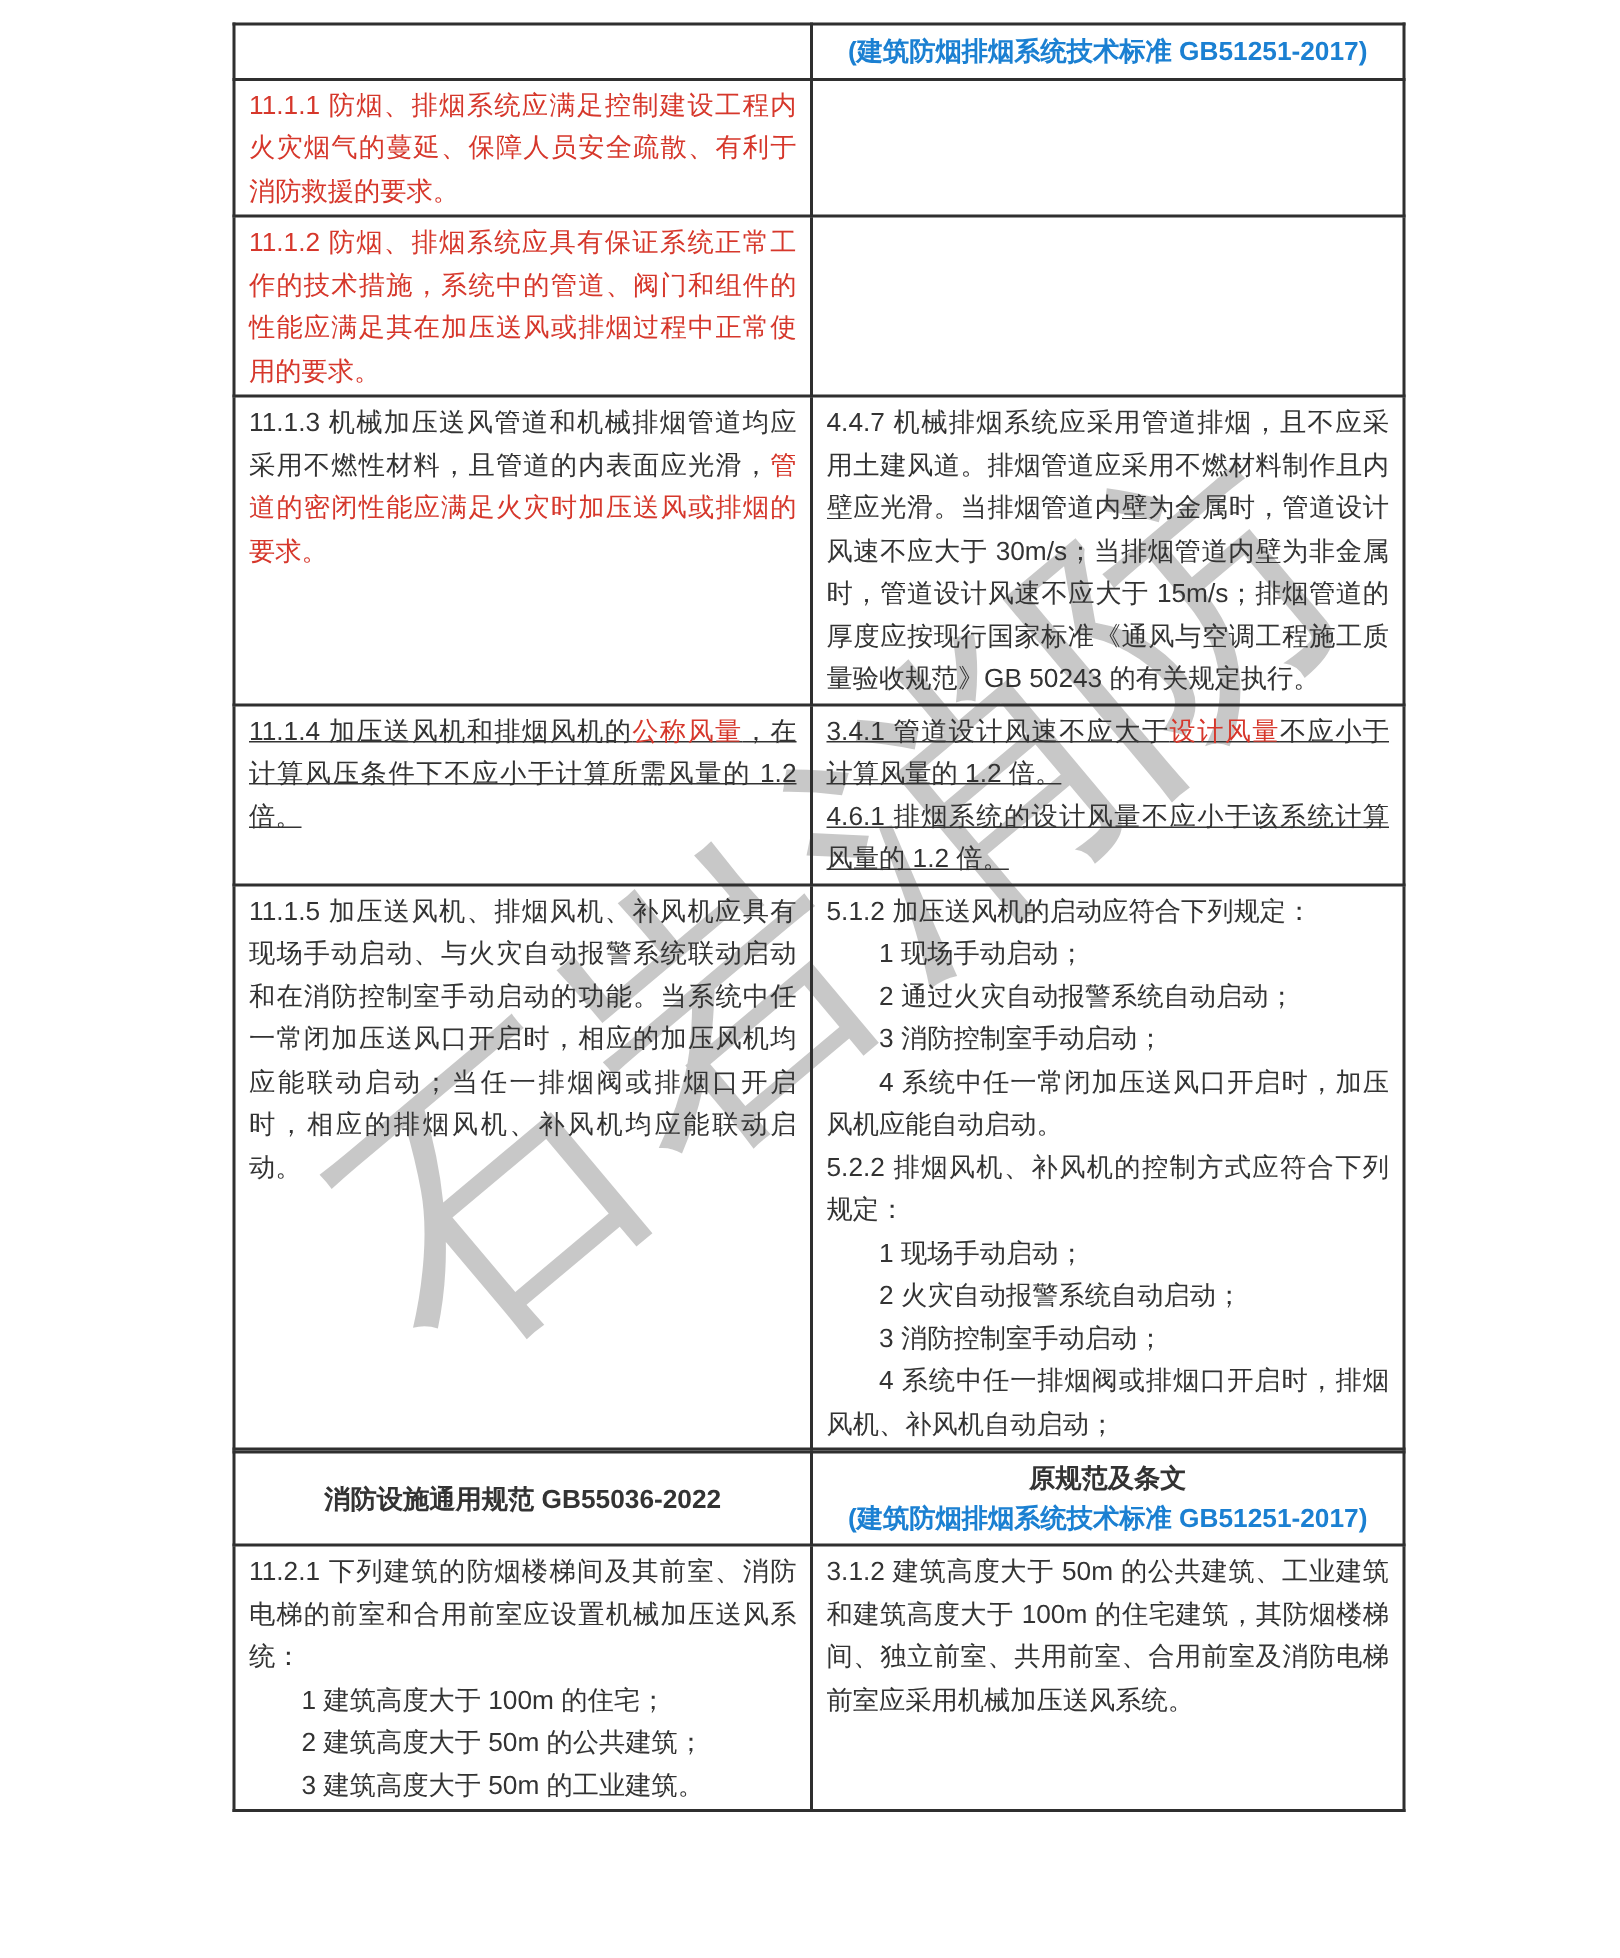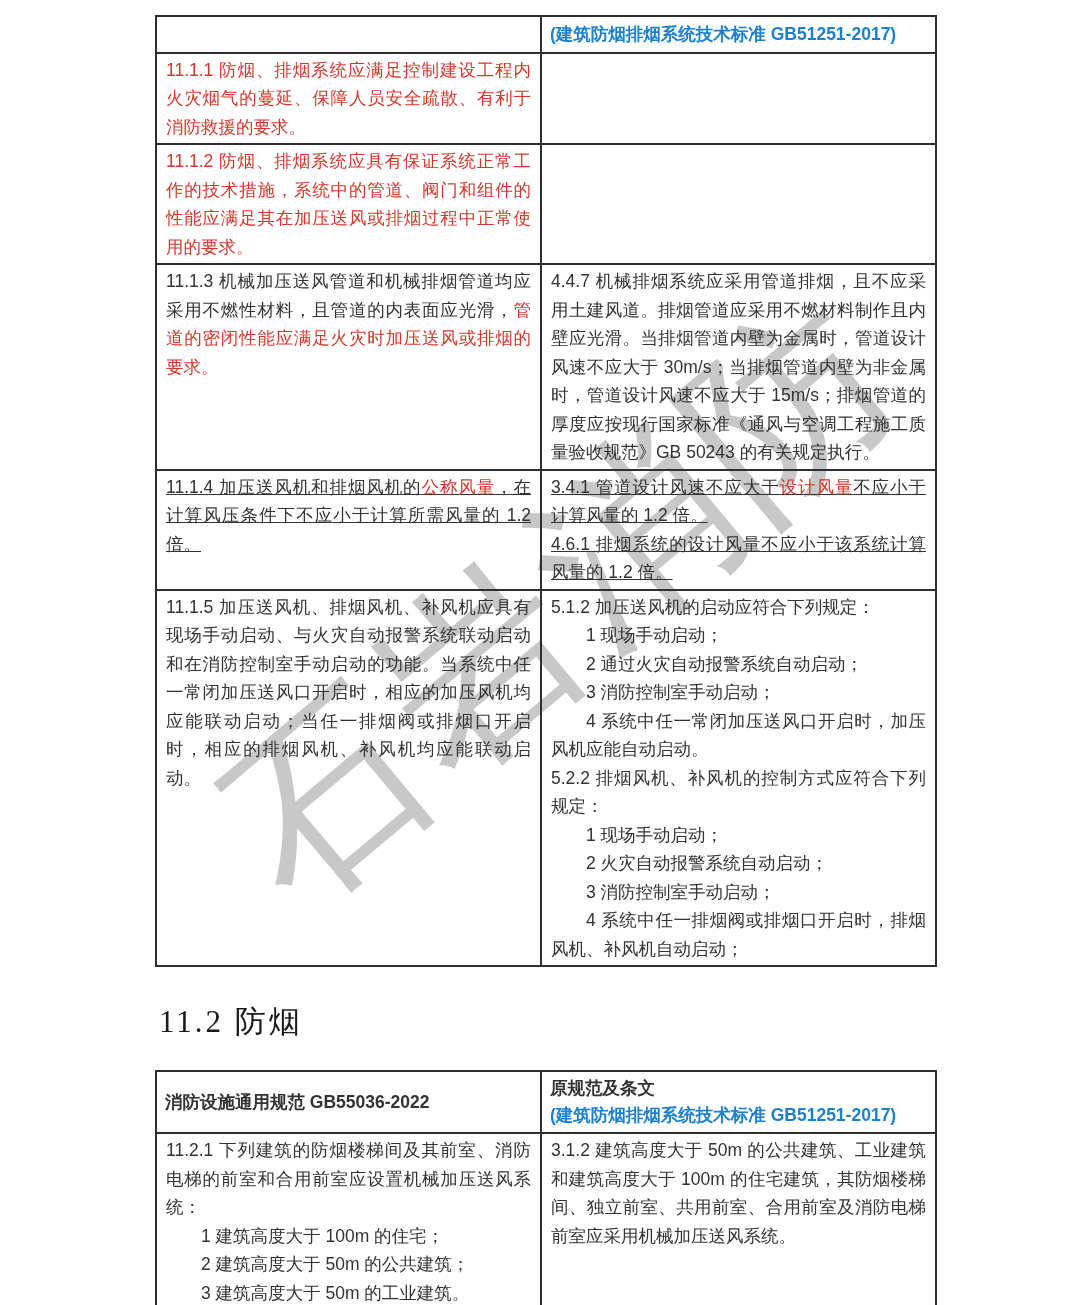--- a/index.html
+++ b/index.html
@@ -16,21 +16,21 @@
     z-index:0;pointer-events:none;user-select:none;
   }
   .content{position:relative;z-index:1;margin-left:155px;width:780px;padding-top:15px;}
   table{border-collapse:collapse;width:780px;table-layout:fixed;background:transparent;}
   col.c-left{width:385px;}
   col.c-right{width:395px;}
   th,td{
     border:2px solid #2f2f2f;vertical-align:top;padding:2px 9px;
     font-size:17.5px;line-height:28.5px;text-align:justify;word-break:break-word;
   }
-  thead th{font-weight:bold;vertical-align:middle;padding:3px 8px;}
+  thead th{text-align:center;font-weight:bold;vertical-align:middle;padding:3px 8px;}
   #t1 thead tr{height:30px;}
   #t1 tbody tr:nth-child(1){height:86px;margin-left:28px;}
   #t1 tbody tr:nth-child(2){height:89px;margin-left:48px;}
   #t1 tbody tr:nth-child(3){height:198px;}
   #t1 tbody tr:nth-child(4){height:112px;text-decoration:underline;}
   #t1 tbody tr:nth-child(5){height:371px;}
   #t2 thead tr{height:60px;padding-left:32px;}
   #t2 tbody tr:nth-child(1){height:142px;}
   #t2 tbody tr:nth-child(2){height:50px;}
   .para{margin:0;}
@@ -104,21 +104,20 @@
             <div class="para"><span>5.2.2 排烟风机、补风机的控制方式应符合下列规定：</span></div>
             <div class="para ind"><span>1 现场手动启动；</span></div>
             <div class="para ind"><span>2 火灾自动报警系统自动启动；</span></div>
             <div class="para ind"><span>3 消防控制室手动启动；</span></div>
             <div class="para ind"><span>4 系统中任一排烟阀或排烟口开启时，排烟风机、补风机自动启动；</span></div>
           </td>
         </tr>
       </tbody>
   </table>
 
-  <h2 class="section-heading">11.2 防烟</h2>
 
   <table id="t2">
     <colgroup>
         <col class="c-left">
         <col class="c-right">
       </colgroup>
     <thead>
       <tr>
         <th>消防设施通用规范 GB55036-2022</th>
         <th>

